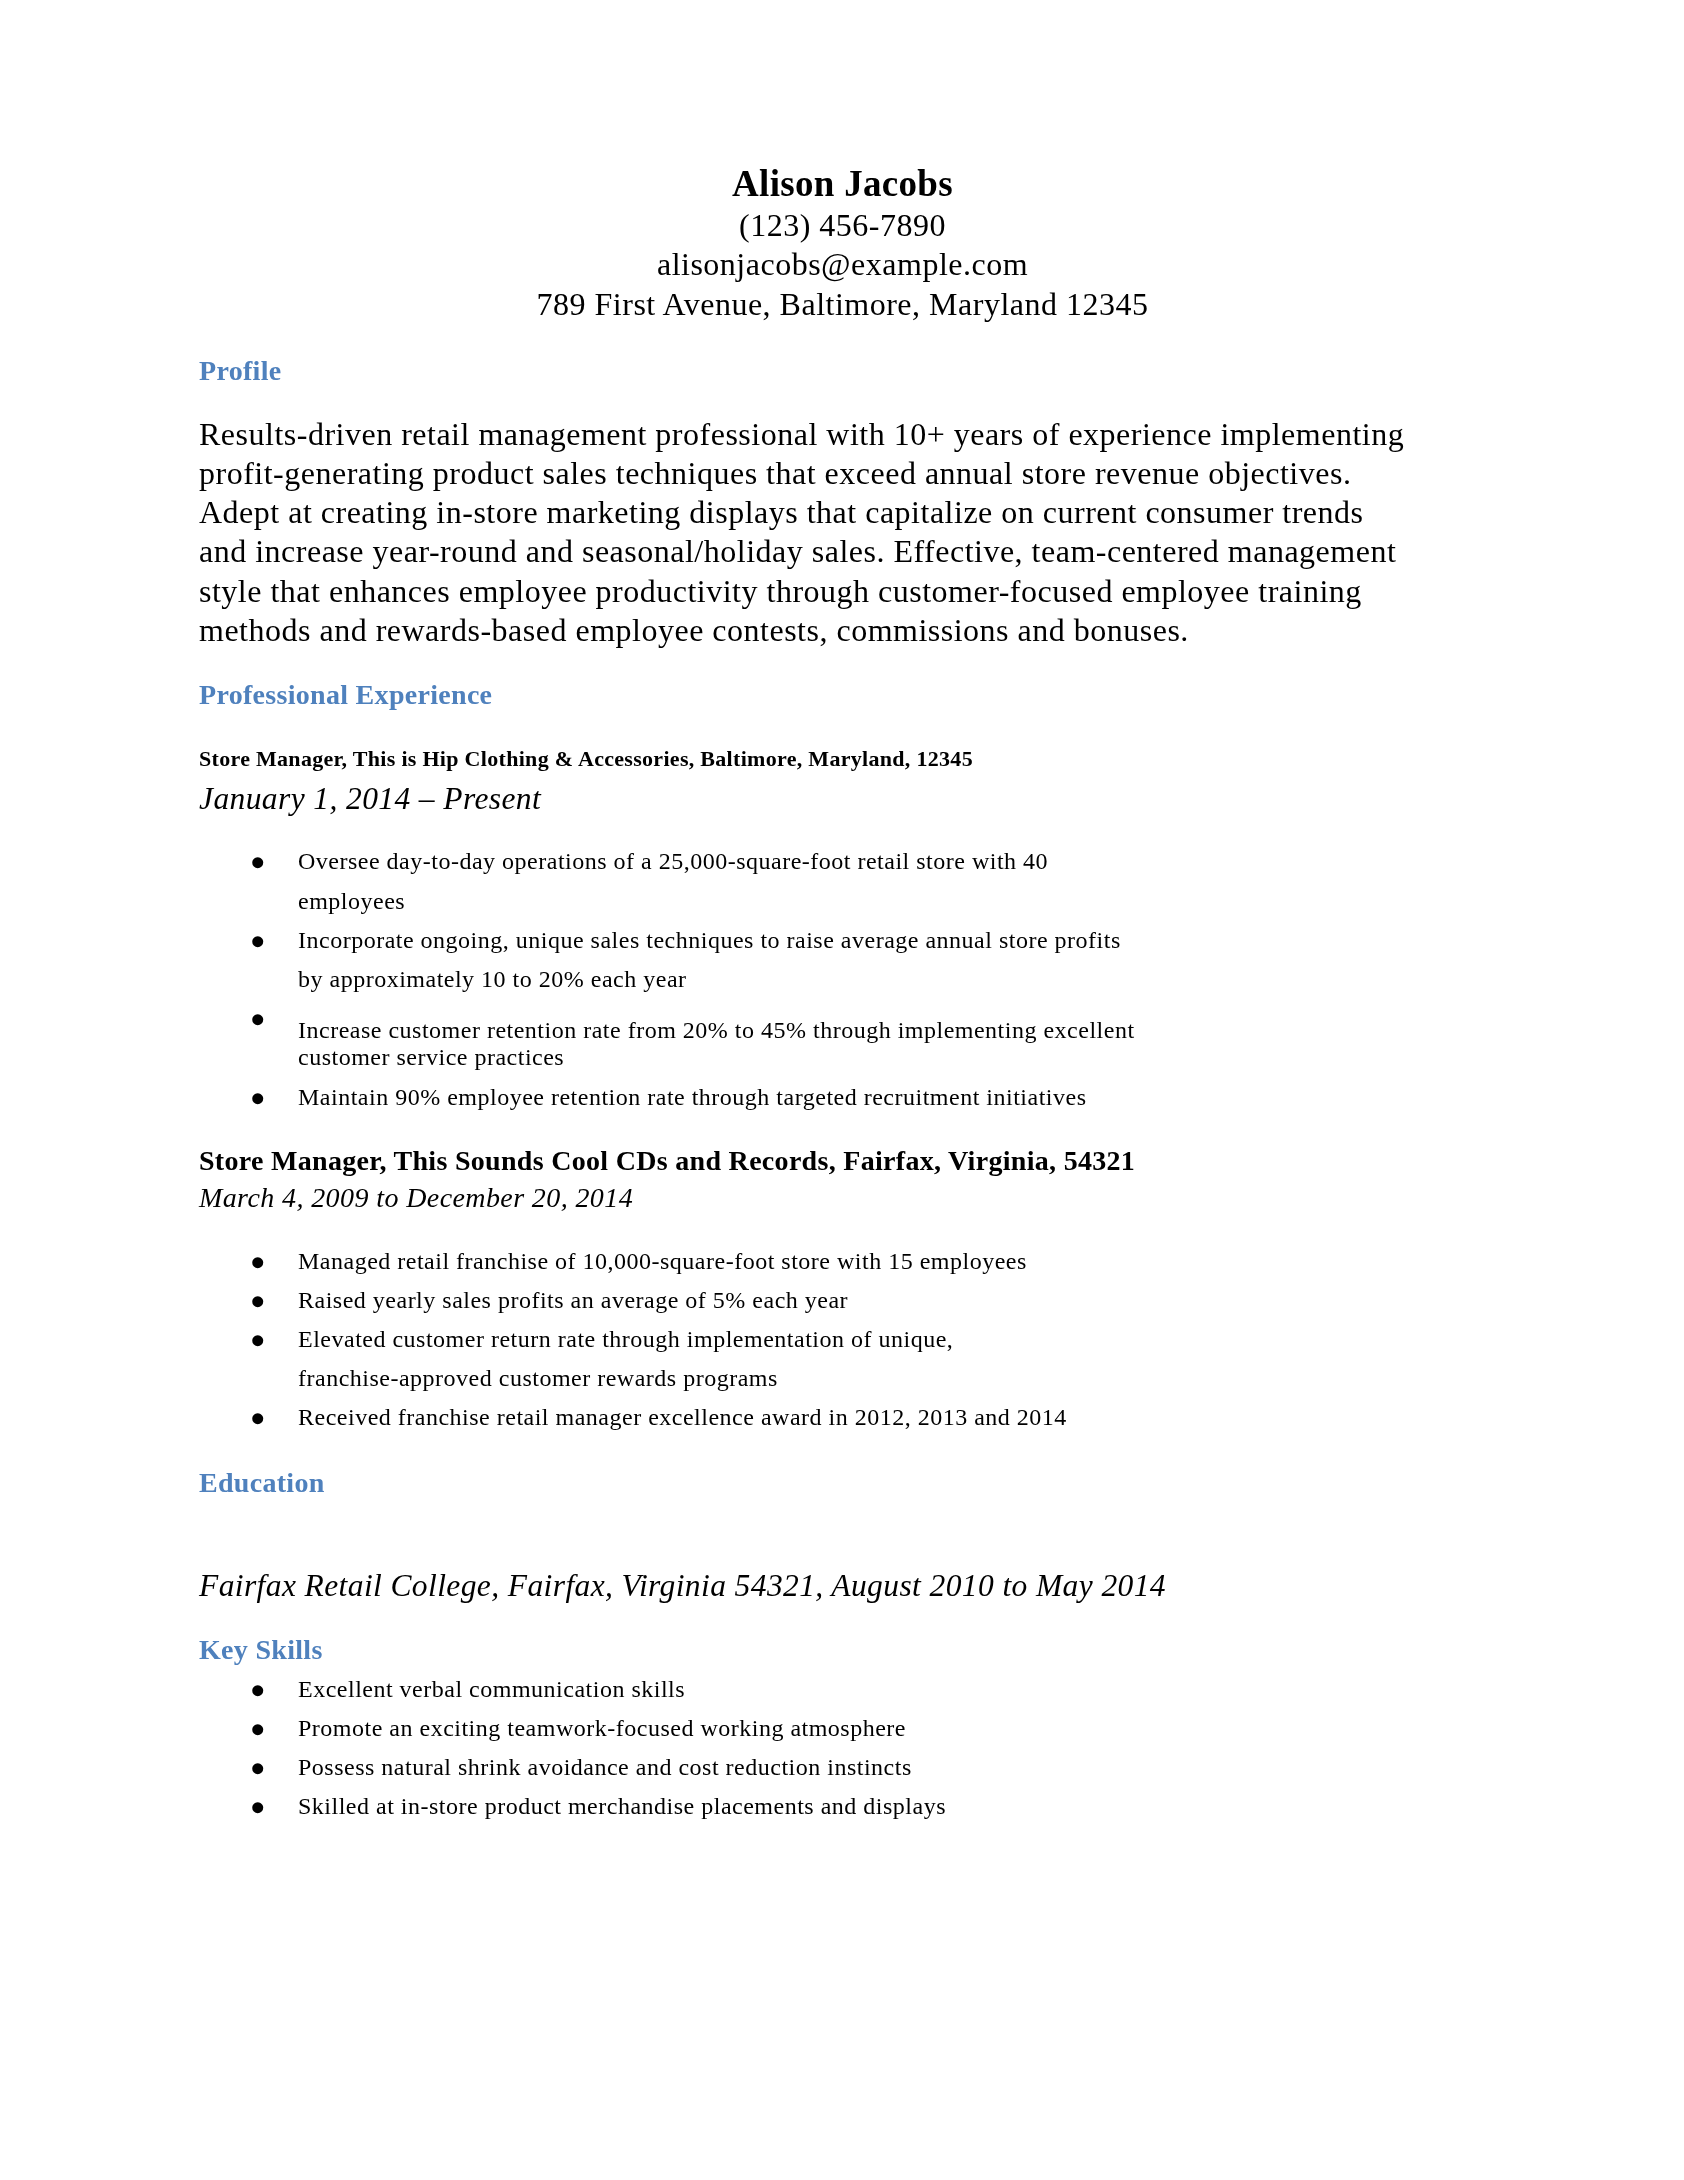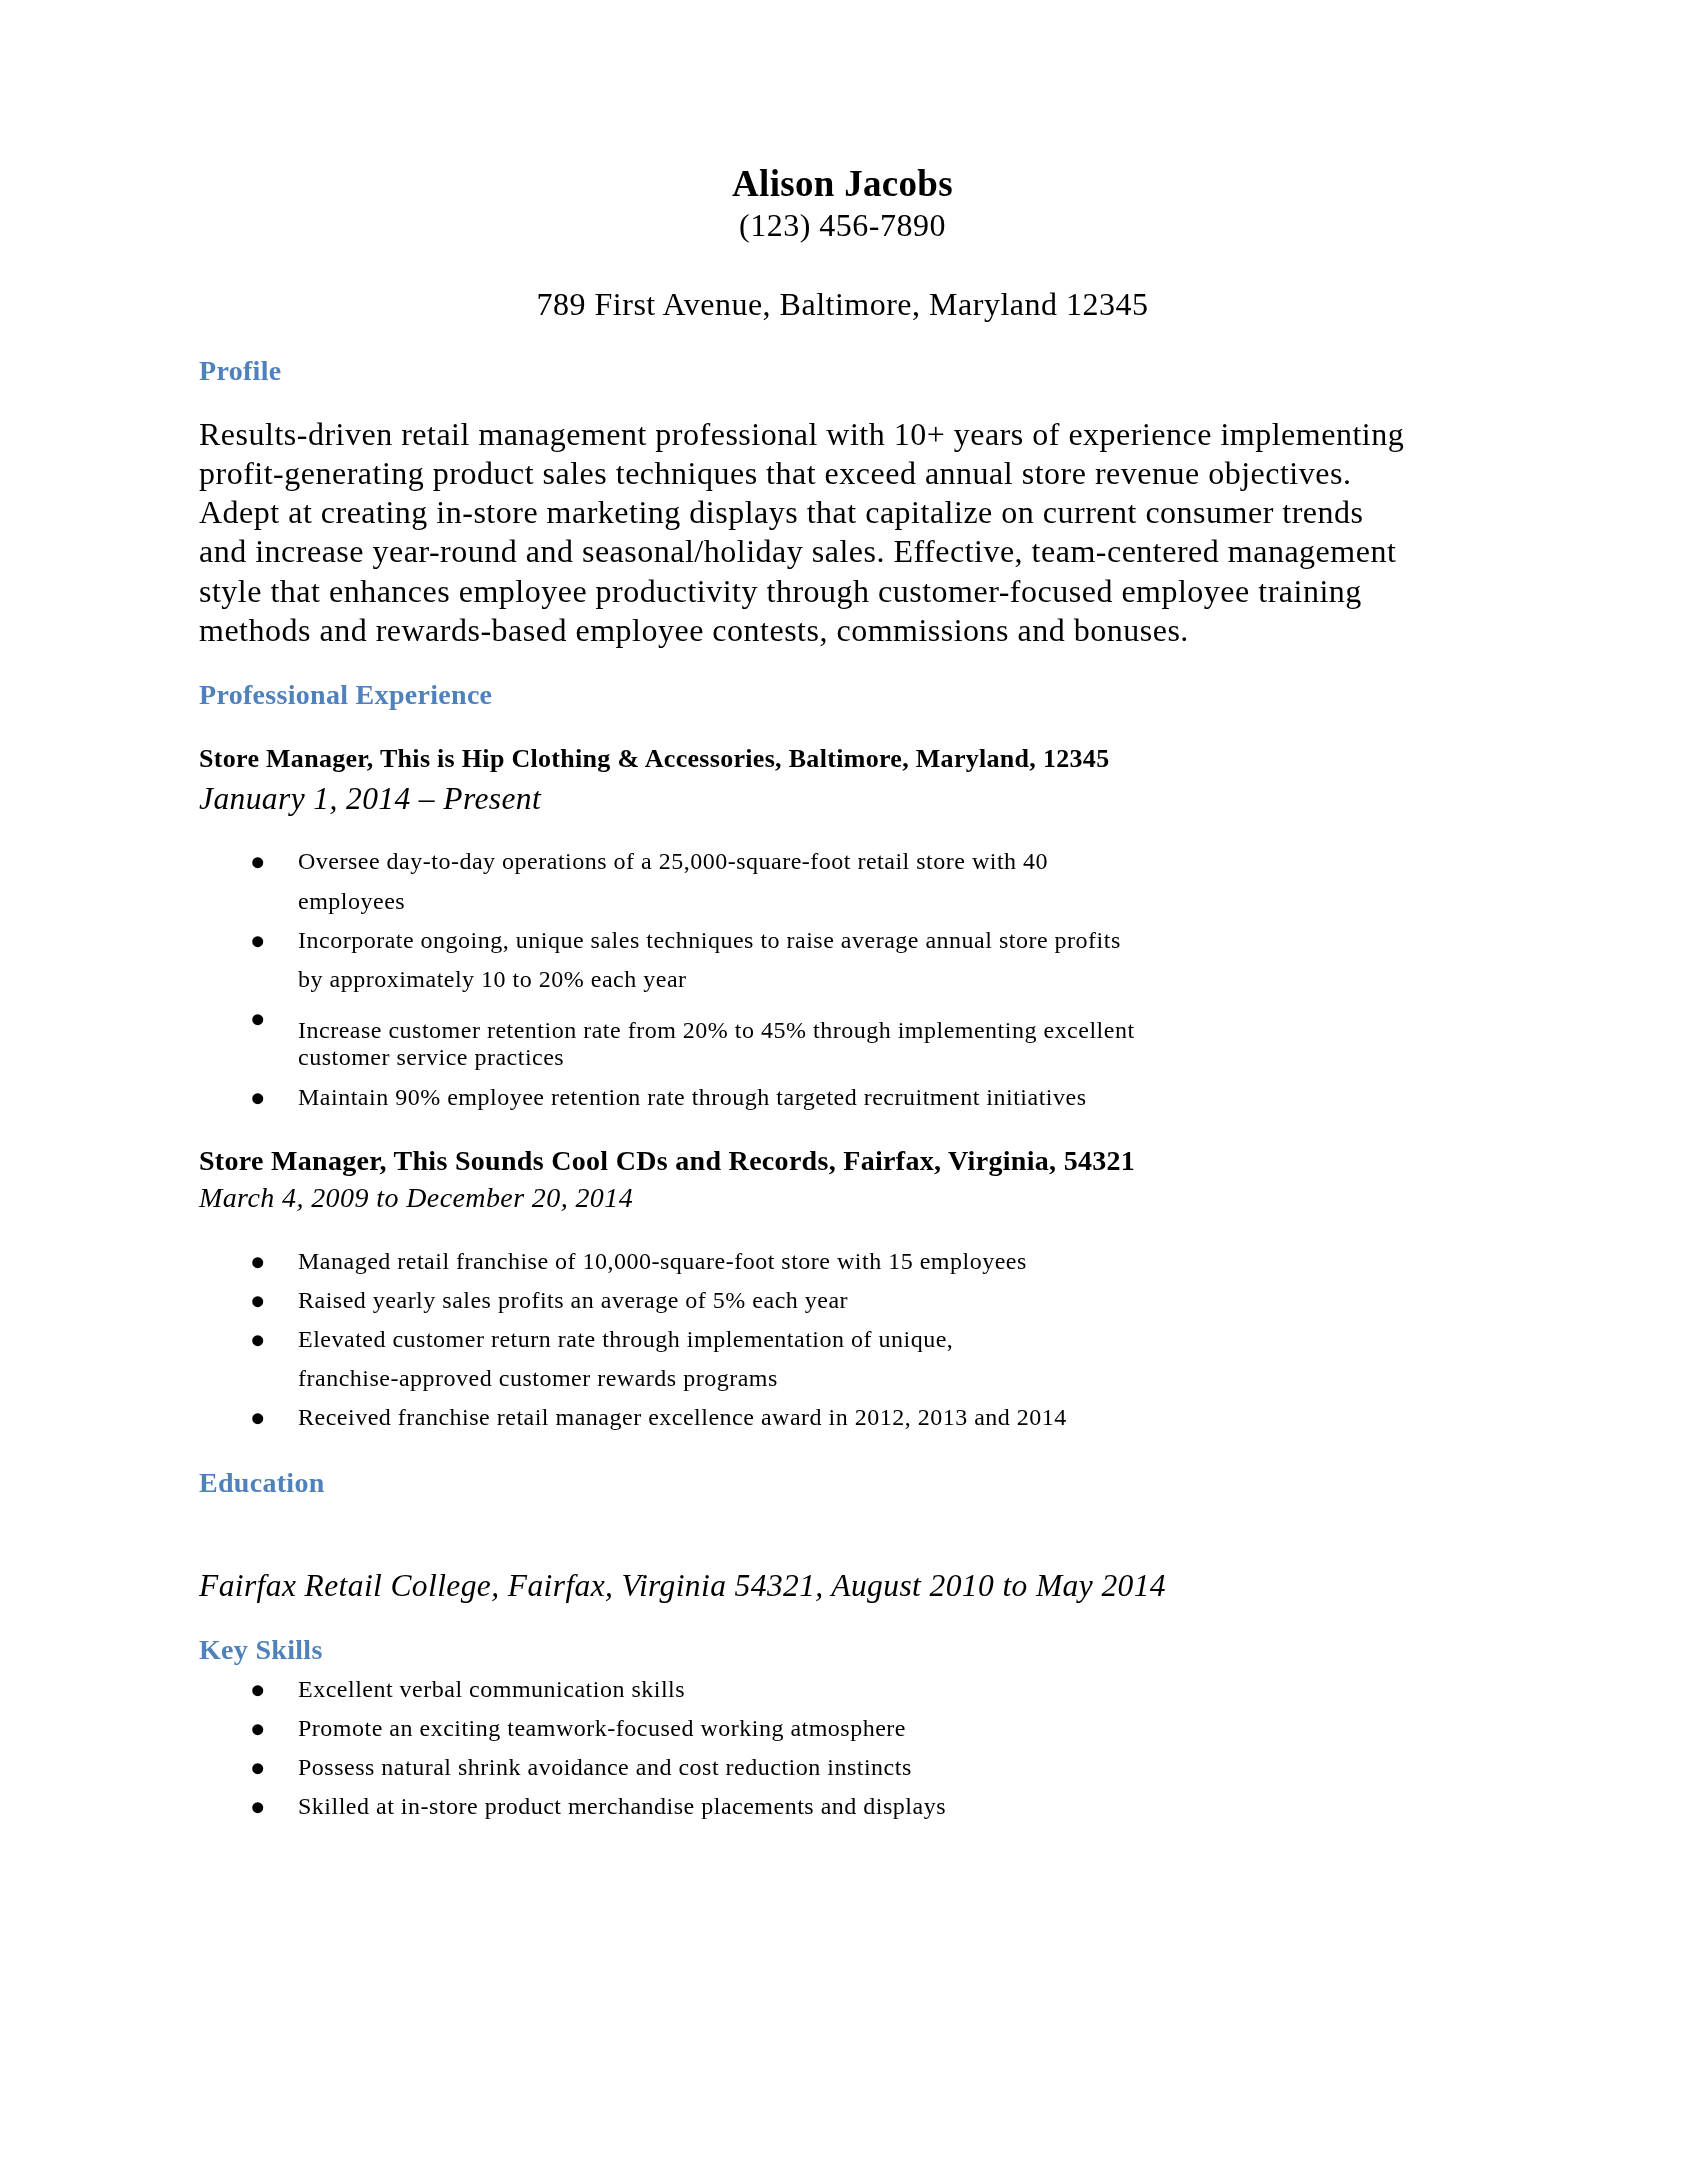--- a/index.html
+++ b/index.html
@@ -5,35 +5,36 @@
   html, body { margin: 0; padding: 0; background: #ffffff; }
   body { width: 1685px; height: 2181px; position: relative; overflow: hidden;
          font-family: "Liberation Serif", "DejaVu Serif", serif; color: #000; }
   .page { position: absolute; left: 0; top: 0; width: 1555px; height: 2181px; background: #fff; }
   .abs { position: absolute; white-space: nowrap; }
   .center { left: 0; width: 1685px; text-align: center; }
   .name { font-weight: bold; font-size: 37px; letter-spacing: 0.3px; }
   .contact { font-size: 32px; letter-spacing: 0.5px; }
   .section { left: 199px; font-weight: bold; font-size: 28px; color: #4f81bd; letter-spacing: 0.3px; }
   .body-line { left: 199px; font-size: 32px; letter-spacing: 0.5px; }
-  .job-title { left: 199px; font-weight: bold; font-size: 26px; letter-spacing: 0.3px; }
+  .job-title { left: 199px; font-weight: bold; font-size: 22px; letter-spacing: 0.3px; }
   .job-title.small { font-size: 28px; letter-spacing: 0.3px; }
   .job-date { left: 199px; font-style: italic; font-size: 31.5px; letter-spacing: 0.4px; }
   .job-date.small { font-size: 28px; }
   .bullet-dot { left: 250px; font-size: 25.6px; }
   .bullet-text { left: 298px; font-size: 24px; letter-spacing: 0.5px; }
   .lh { line-height: 39px; height: 39px; }
 </style>
 </head>
 <body>
 
 <div class="page">
 
   <div class="abs center name lh" style="top:164px;">Alison Jacobs</div>
   <div class="abs center contact lh" style="top:206px;">(123) 456-7890</div>
+  <div class="abs center contact lh" style="top:245px;">alisonjacobs@example.com</div>
   <div class="abs center contact lh" style="top:285px;">789 First Avenue, Baltimore, Maryland 12345</div>
 
   <div class="abs section lh" style="top:351px;">Profile</div>
   <div>
     <div class="abs body-line lh" style="top:415px;">Results-driven retail management professional with 10+ years of experience implementing</div>
     <div class="abs body-line lh" style="top:454px;">profit-generating product sales techniques that exceed annual store revenue objectives.</div>
     <div class="abs body-line lh" style="top:493px;">Adept at creating in-store marketing displays that capitalize on current consumer trends</div>
     <div class="abs body-line lh" style="top:532px;">and increase year-round and seasonal/holiday sales. Effective, team-centered management</div>
     <div class="abs body-line lh" style="top:572px;">style that enhances employee productivity through customer-focused employee training</div>
     <div class="abs body-line lh" style="top:611px;">methods and rewards-based employee contests, commissions and bonuses.</div>

